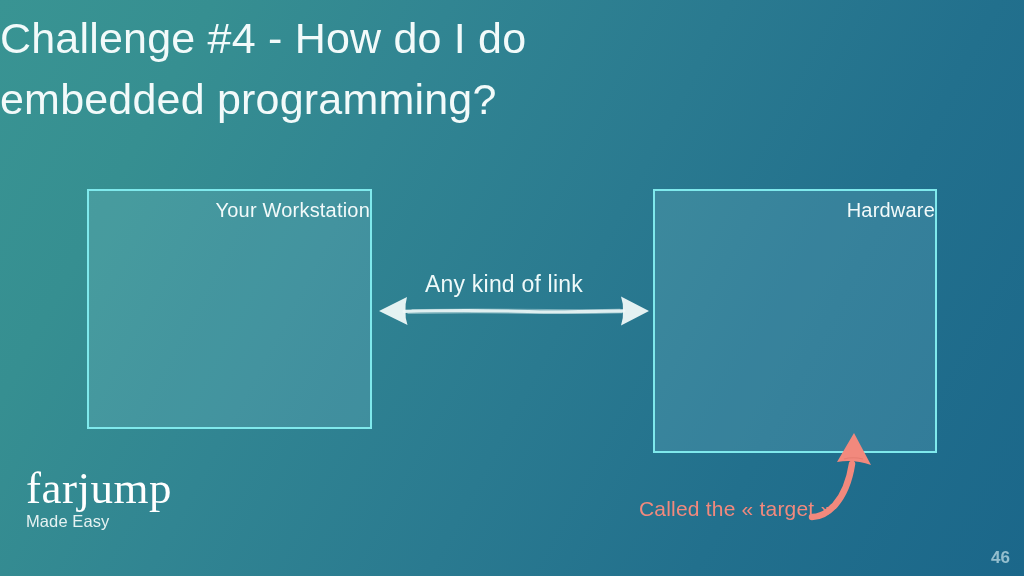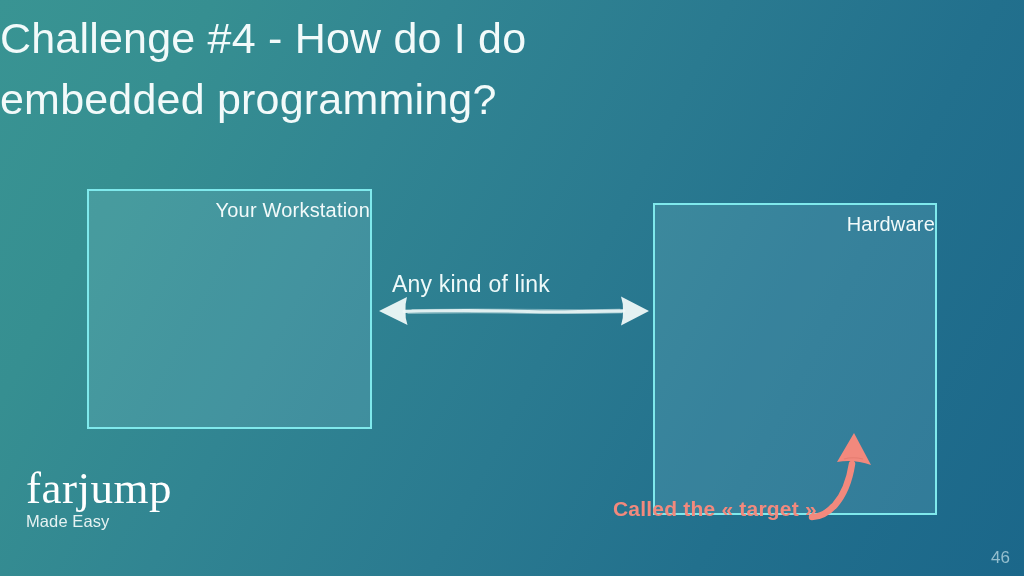--- a/index.html
+++ b/index.html
@@ -47,42 +47,43 @@
     background: rgba(175, 236, 238, 0.14);
   }
   #box-workstation {
     left: 87px;
     top: 189px;
     width: 285px;
     height: 240px;
   }
   #box-hardware {
     left: 653px;
-    top: 203px;
+    top: 189px;
     width: 284px;
-    height: 312px;
+    height: 264px;
   }
   .box-label {
     position: absolute;
     left: 0;
     top: 8px;
     width: 100%;
     text-align: right;
     color: #f2fafa;
     font-size: 20px;
     font-weight: 400;
     letter-spacing: 0.2px;
   }
 
   
   #link-label {
     position: absolute;
-    left: 392px;
+    left: 372px;
     top: 271px;
     width: 264px;
+    text-align: center;
     color: #eef9f9;
     font-size: 23px;
     font-weight: 300;
     letter-spacing: 0.2px;
   }
   #link-arrow {
     position: absolute;
     left: 376px;
     top: 292px;
     width: 276px;
@@ -108,44 +109,44 @@
     color: #e6f2f2;
     font-size: 16.5px;
     line-height: 21px;
     font-weight: 400;
     letter-spacing: 0.1px;
   }
 
   
   #target-note {
     position: absolute;
-    left: 613px;
+    left: 639px;
     top: 497px;
     color: #f2897d;
     font-size: 21px;
-    font-weight: 700;
+    font-weight: 400;
     letter-spacing: 0.2px;
     white-space: nowrap;
   }
   #target-arrow {
     position: absolute;
     left: 808px;
     top: 428px;
     width: 80px;
     height: 95px;
   }
 
   
   #page-number {
     position: absolute;
     right: 14px;
     bottom: 8px;
     color: #9fc6d4;
     font-size: 17px;
-    font-weight: 400;
+    font-weight: 700;
     opacity: 0.92;
   }
 </style>
 </head>
 <body>
 
 <div id="slide">
 
   <div id="title">Challenge #4 - How do I do
 embedded programming?</div>

